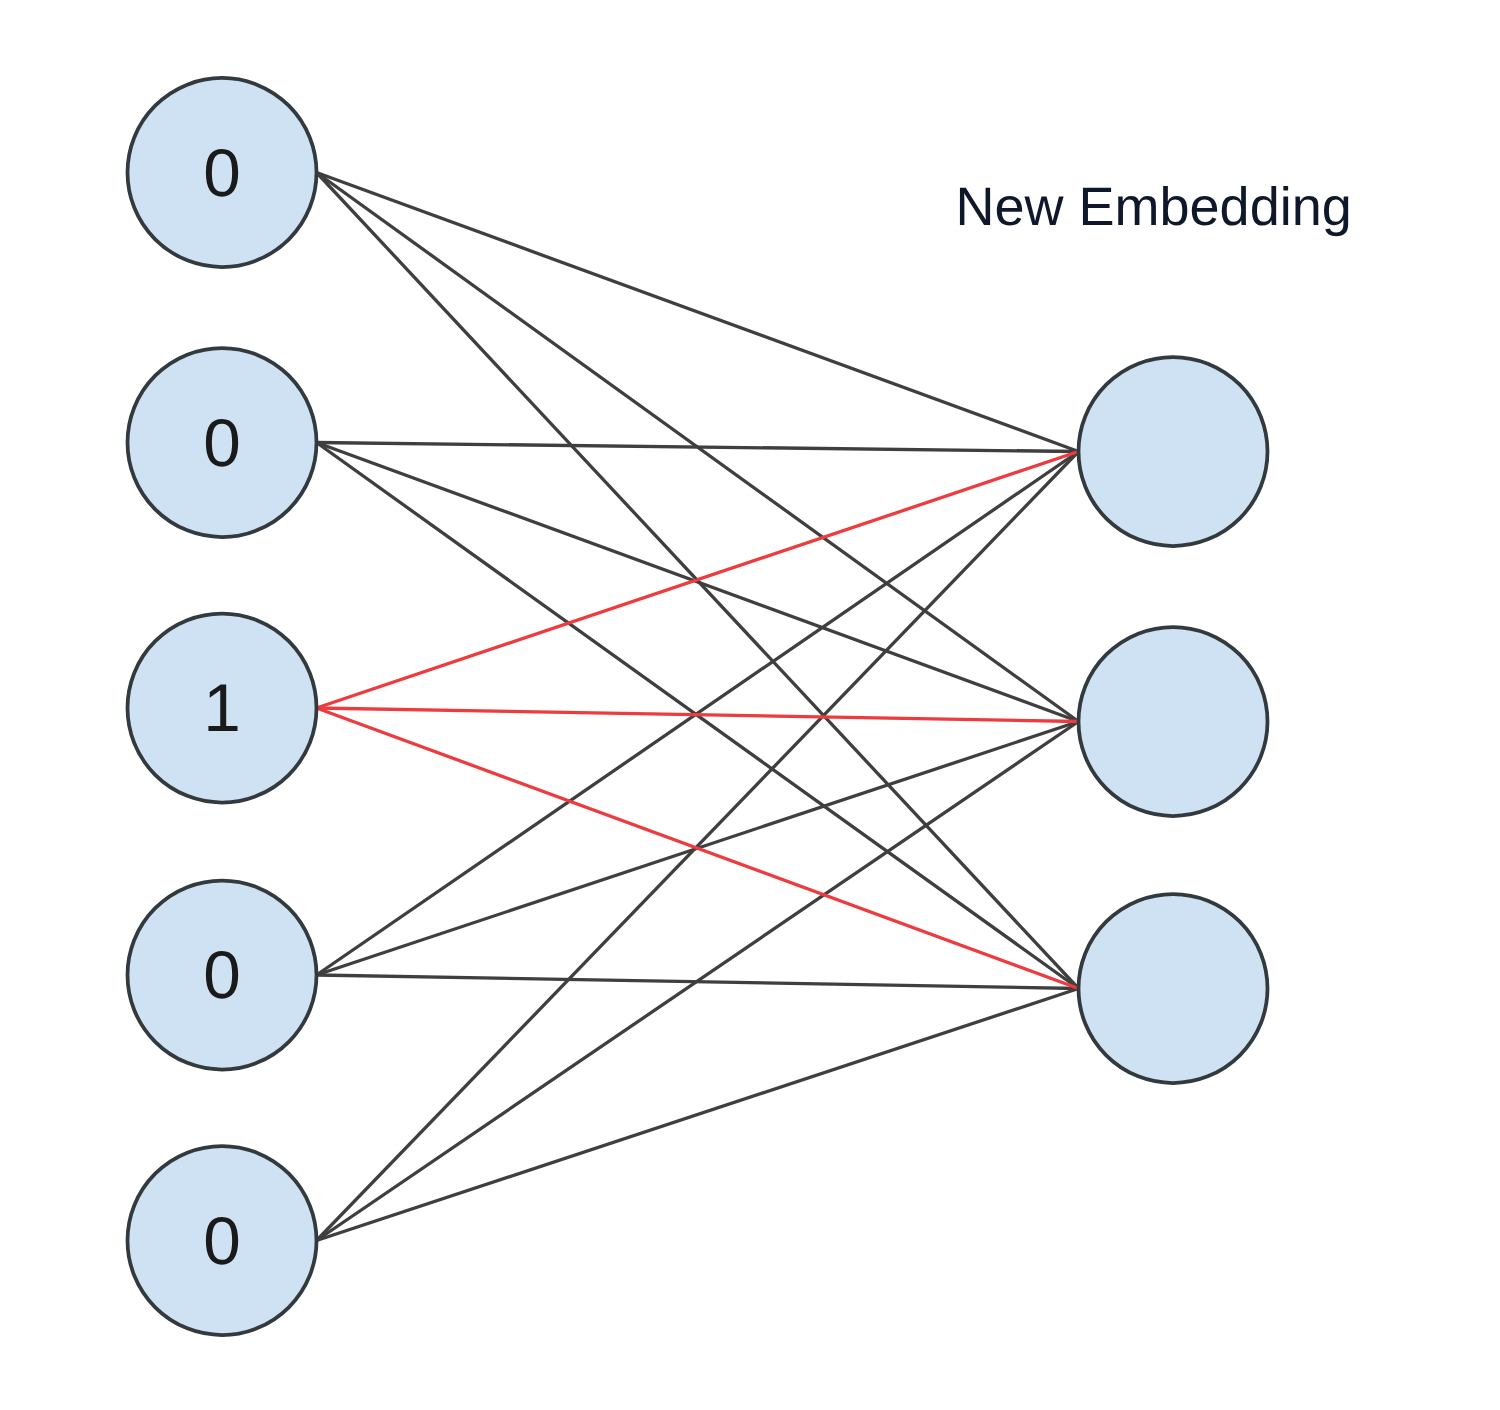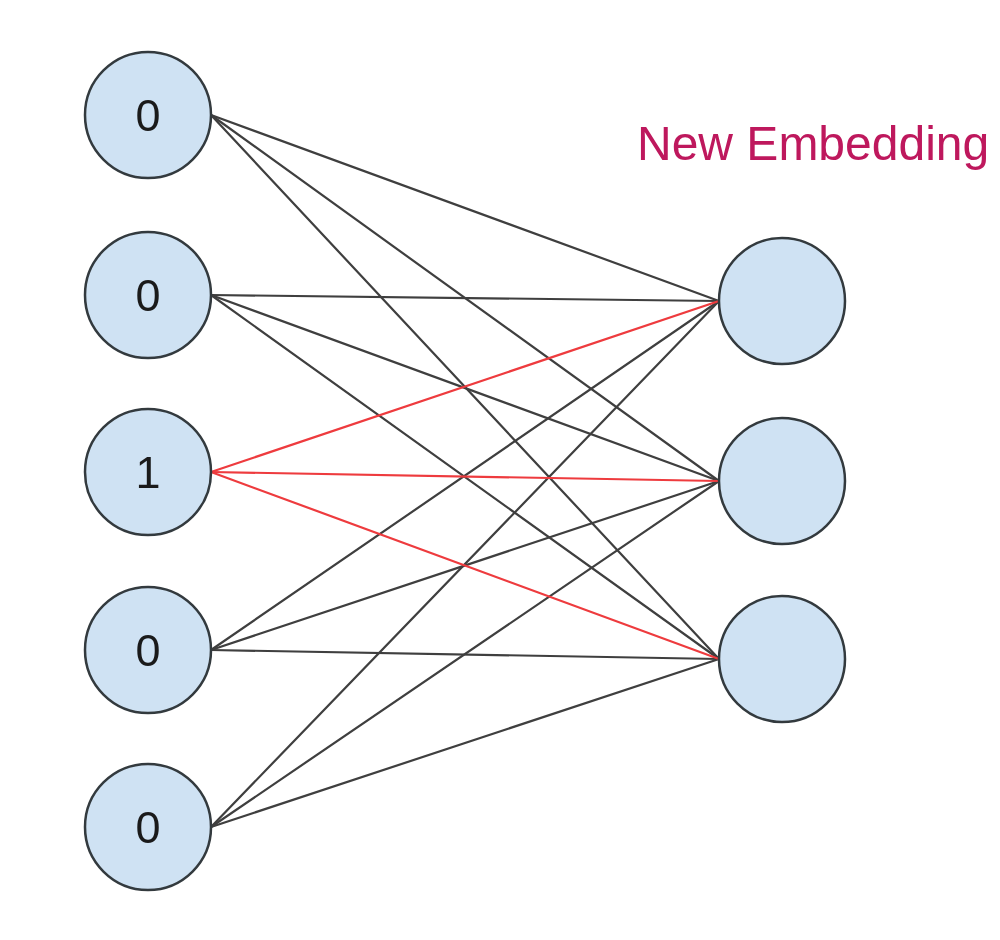--- a/index.html
+++ b/index.html
@@ -17,23 +17,23 @@
   }
   .diagram-svg {
     position: absolute;
     left: 0;
     top: 0;
   }
   .diagram-title {
     position: absolute;
     left: 637px;
     top: 120px;
-    font-size: 48px;
+    font-size: 36px;
     line-height: 1;
-    color: #be185d;
+    color: #0f172a;
     white-space: nowrap;
     letter-spacing: 0px;
   }
   .node-label {
     font-family: "Liberation Sans", sans-serif;
     font-size: 45px;
     font-weight: 400;
   }
 </style>
 </head>

